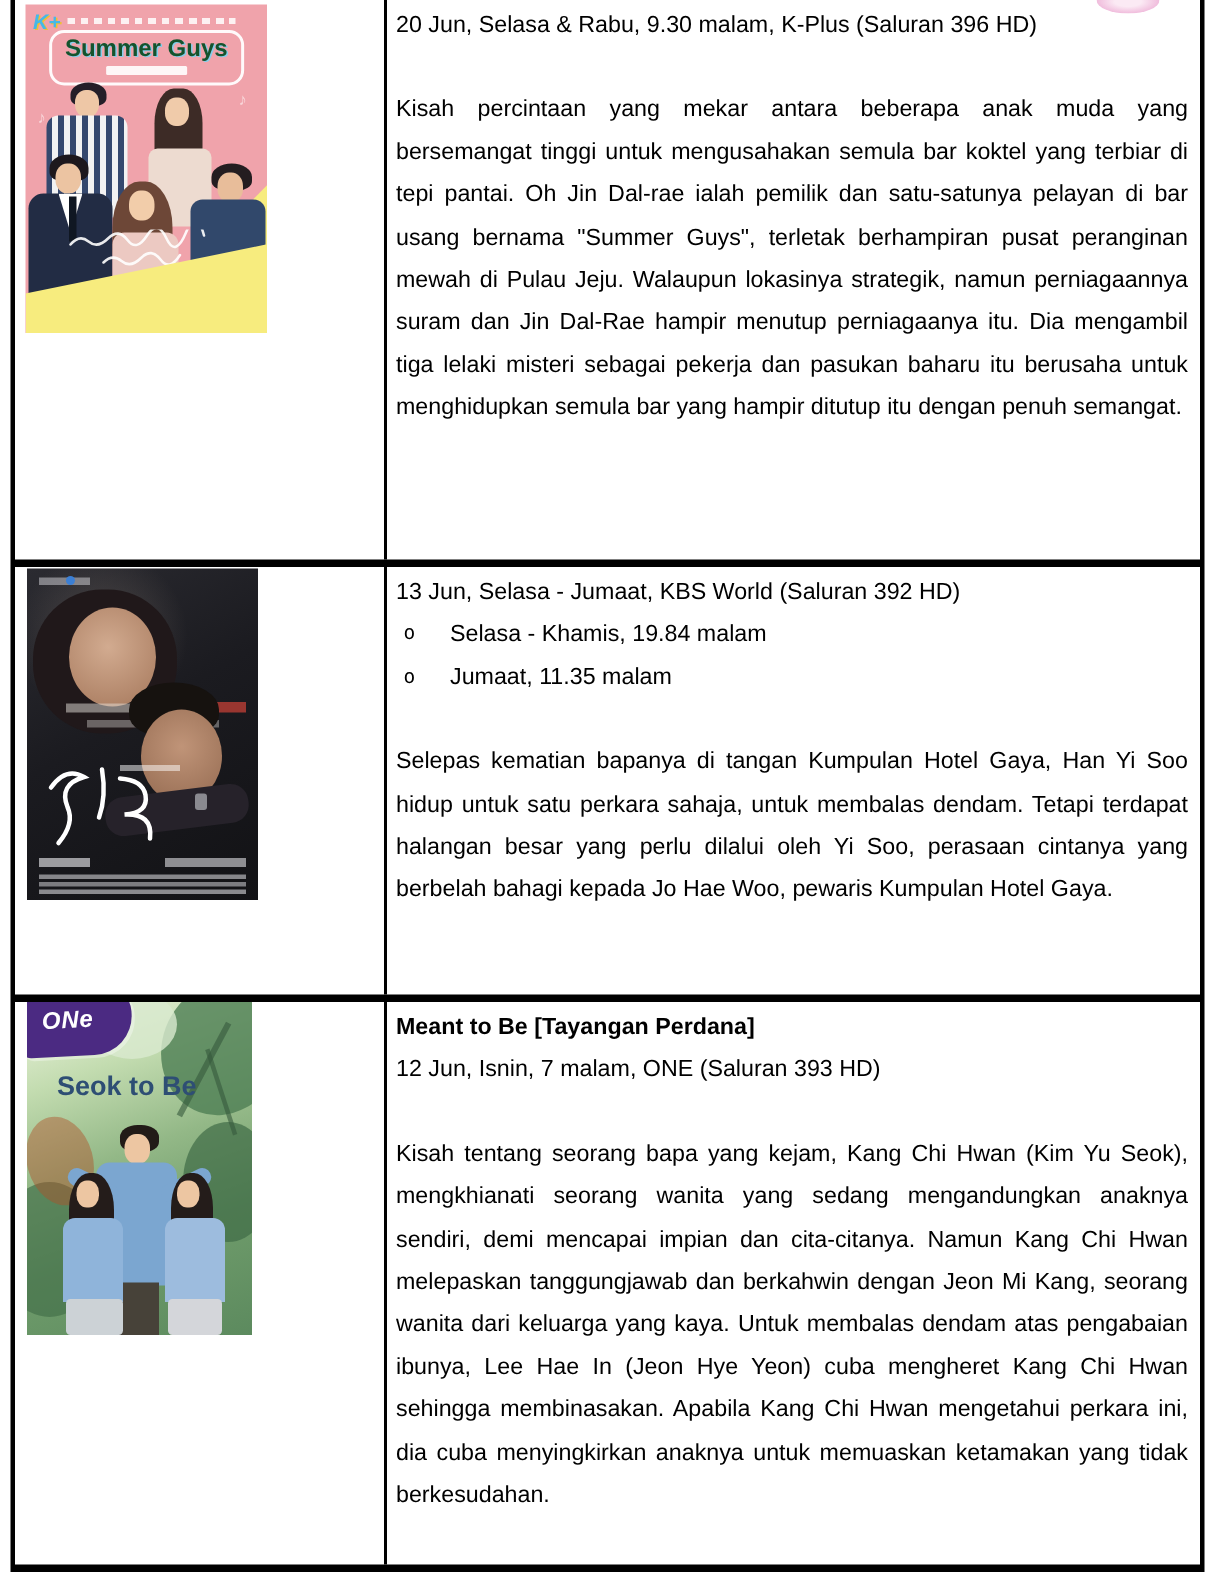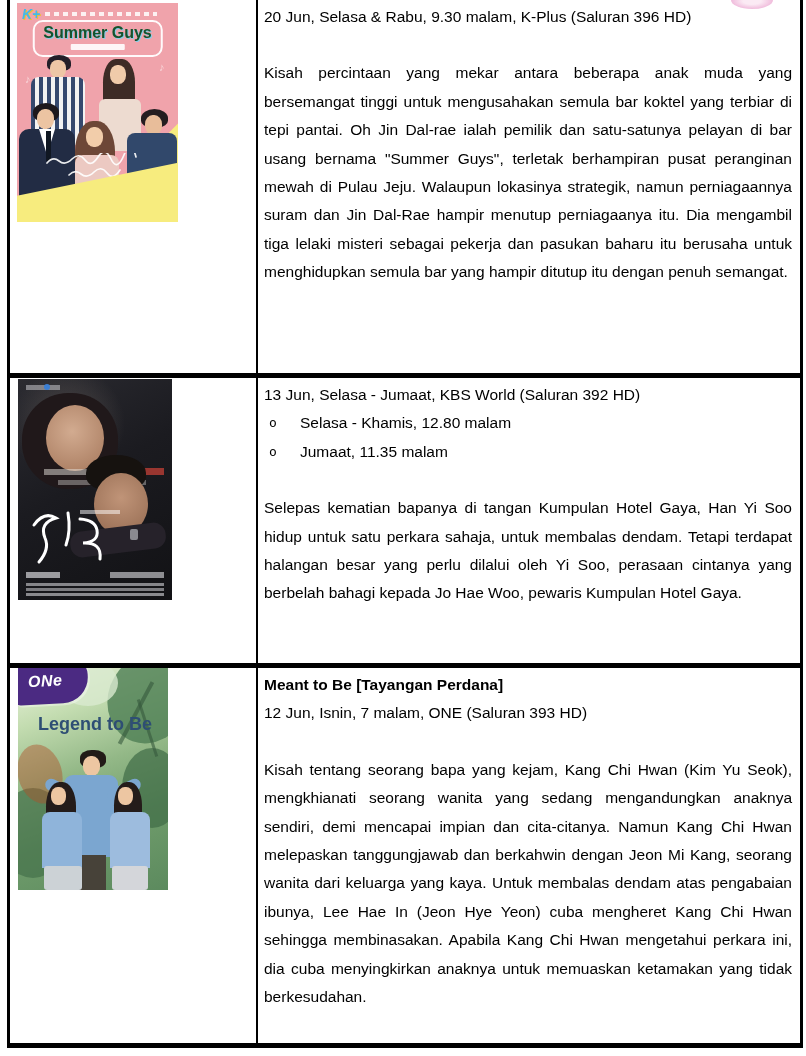--- a/index.html
+++ b/index.html
@@ -181,21 +181,21 @@
         <div class="p2-cred-b"></div>
         <div class="p2-cred-l1"></div>
         <div class="p2-cred-l2"></div>
         <div class="p2-cred-l3"></div>
       </div>
     </div>
     <div class="text-cell">
       <div class="tline">13 Jun, Selasa - Jumaat, KBS World (Saluran 392 HD)</div>
       <div class="bullet-line">
         <span class="bmark">o</span>
-        <span>Selasa - Khamis, 12.80 malam</span>
+        <span>Selasa - Khamis, 19.84 malam</span>
       </div>
       <div class="bullet-line">
         <span class="bmark">o</span>
         <span>Jumaat, 11.35 malam</span>
       </div>
       <div class="blank-line"></div>
       <div class="synopsis">Selepas kematian bapanya di tangan Kumpulan Hotel Gaya, Han Yi Soo hidup untuk satu perkara sahaja, untuk membalas dendam. Tetapi terdapat halangan besar yang perlu dilalui oleh Yi Soo, perasaan cintanya yang berbelah bahagi kepada Jo Hae Woo, pewaris Kumpulan Hotel Gaya.</div>
     </div>
   </div>
 
@@ -207,21 +207,21 @@
         <div class="p3-blob" style="left:-20px;top:120px;width:70px;height:90px;background:#44704a;opacity:.7;"></div>
         <div class="p3-blob" style="left:104px;top:80px;width:60px;height:80px;background:#3f6b46;opacity:.7;"></div>
         <div class="p3-blob" style="left:40px;top:-8px;width:60px;height:46px;background:#d9ead0;opacity:.8;"></div>
         <div class="p3-blob" style="left:0px;top:76px;width:44px;height:60px;background:#b04f28;opacity:.45;transform:rotate(-15deg);"></div>
         <div style="left:116px;top:10px;width:4px;height:70px;background:#35593c;opacity:.6;transform:rotate(28deg);"></div>
         <div style="left:128px;top:30px;width:3px;height:60px;background:#35593c;opacity:.6;transform:rotate(-18deg);"></div>
 
         <div class="p3-one">
           <span>ONe</span>
         </div>
-        <div class="p3-title">Legend to Be</div>
+        <div class="p3-title">Seok to Be</div>
 
         <div class="p3-darkhair" style="left:62px;top:82px;width:26px;height:18px;background:#221b17;"></div>
         <div class="p3-skin" style="left:65px;top:88px;width:17px;height:20px;"></div>
         <div style="left:46px;top:107px;width:54px;height:82px;border-radius:9px 9px 0 0;background:#7ba6d0;"></div>
         <div class="p3-arm" style="left:26px;top:116px;width:36px;height:12px;transform:rotate(26deg);"></div>
         <div class="p3-arm" style="left:88px;top:116px;width:36px;height:12px;transform:rotate(-26deg);"></div>
         <div style="left:60px;top:187px;width:28px;height:35px;background:#474239;"></div>
 
         <div class="p3-darkhair" style="left:28px;top:114px;width:30px;height:54px;"></div>
         <div class="p3-skin" style="left:33px;top:119px;width:15px;height:18px;"></div>

